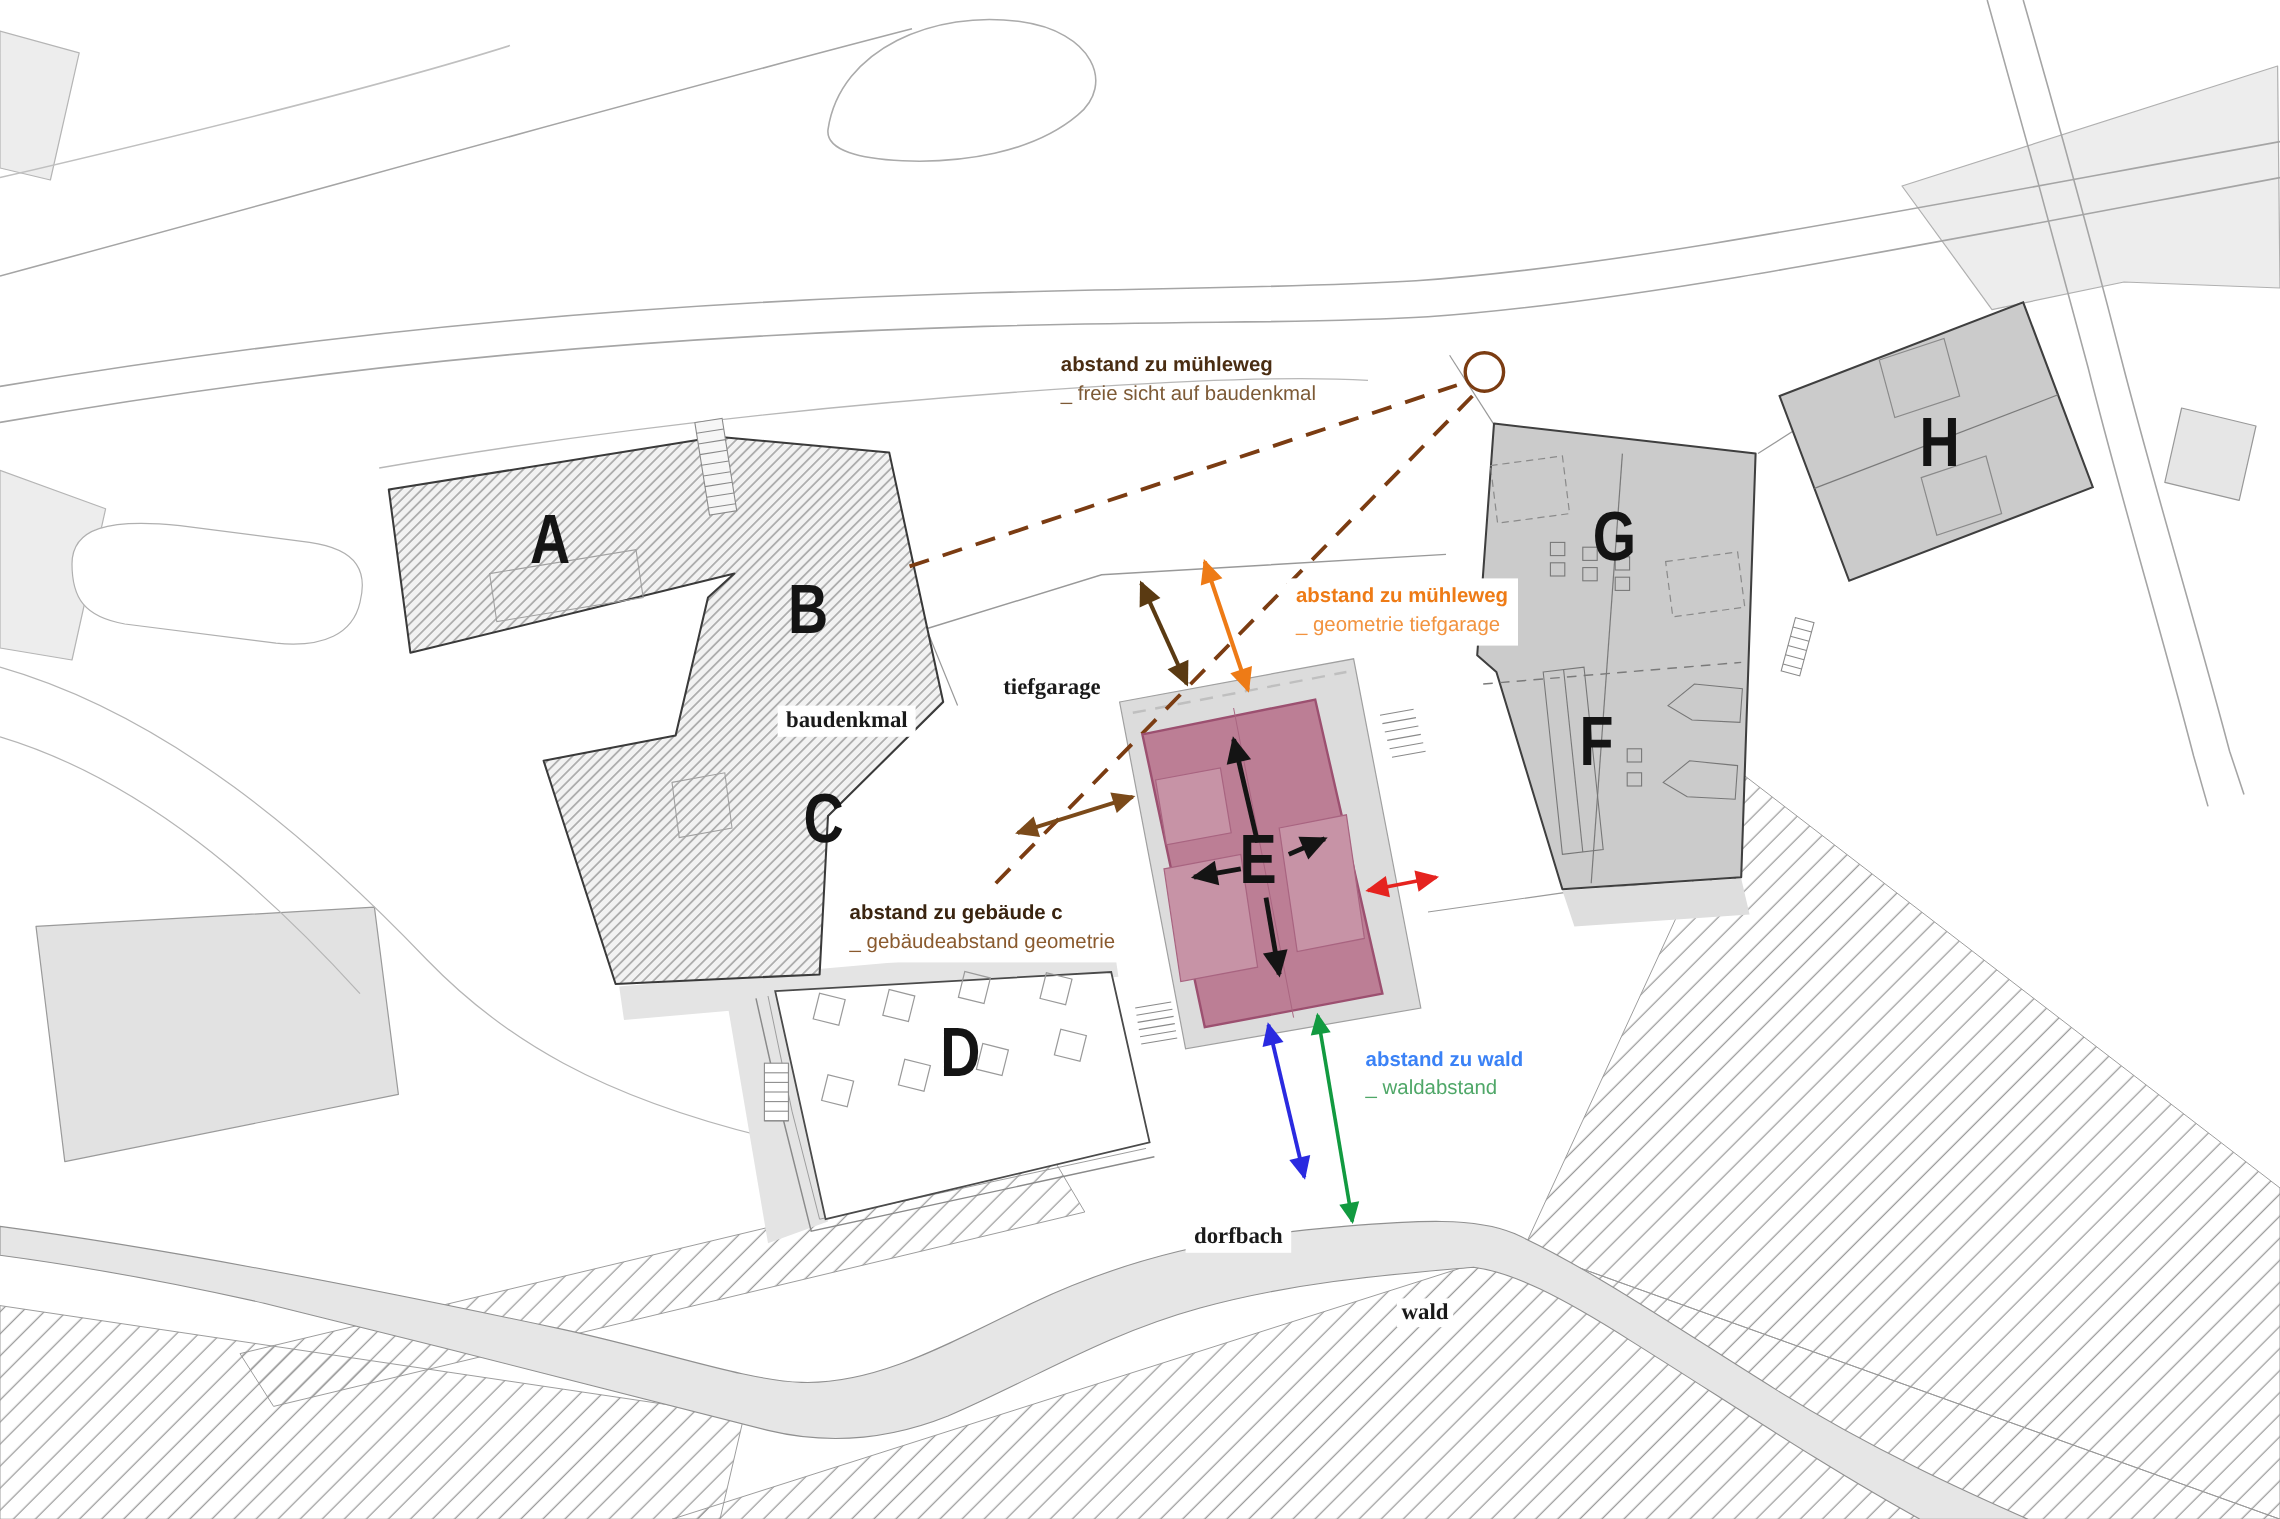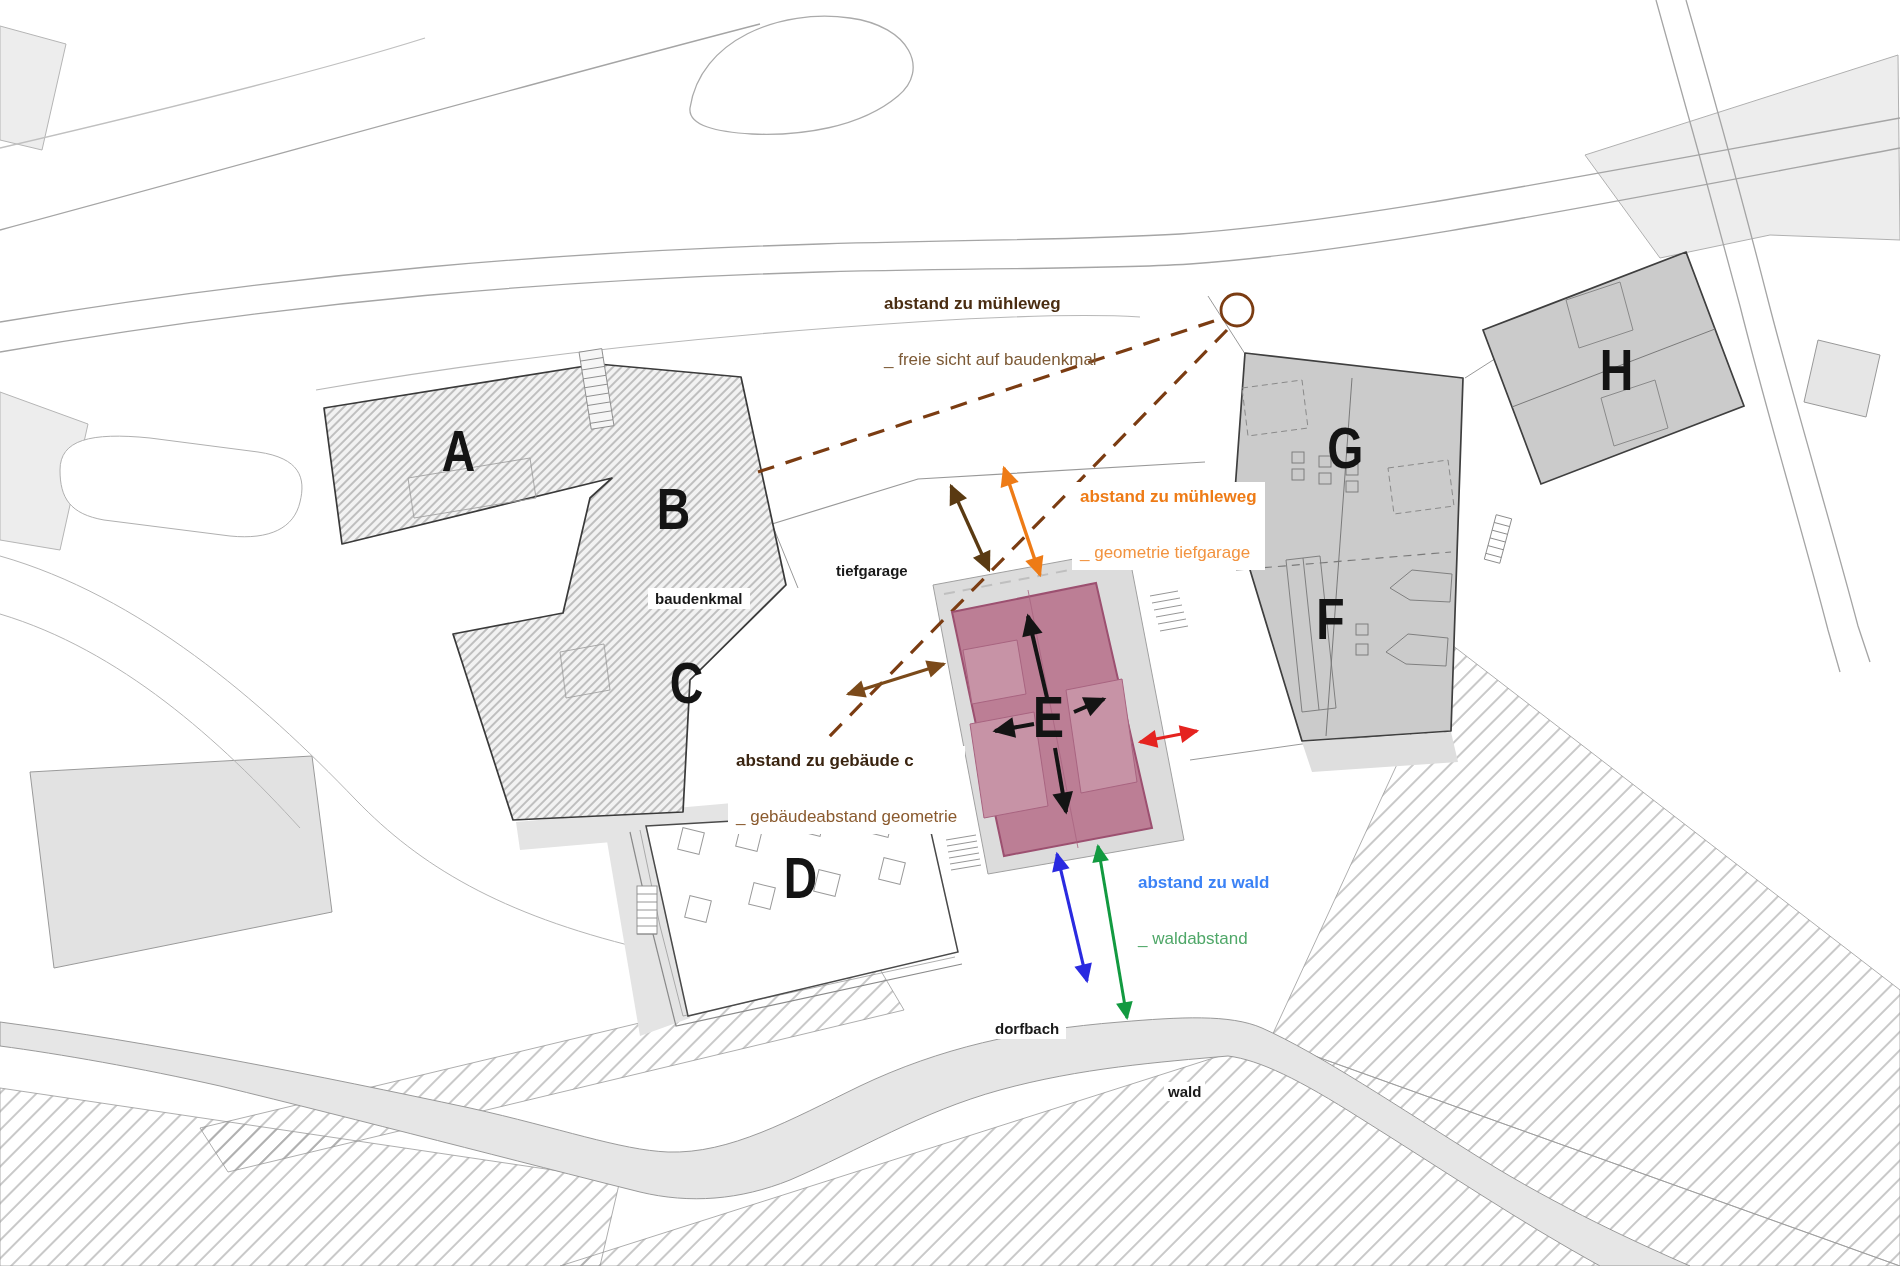--- a/index.html
+++ b/index.html
@@ -3,24 +3,24 @@
 <meta charset="utf-8">
 <style>
   html,body{margin:0;padding:0;background:#fff;width:1900px;height:1266px;overflow:hidden;
     font-family:"Liberation Sans", sans-serif;}
   .stage{position:relative;width:1900px;height:1266px;background:#fff;}
   .stage svg{position:absolute;left:0;top:0;}
   .bl{position:absolute;font-weight:700;font-size:58px;color:#141414;
       transform:translate(-50%,-50%) scaleX(.8);letter-spacing:-1px;}
   .ann{position:absolute;background:#fff;padding:3px 8px 5px;line-height:1.4;white-space:nowrap;}
   .ann .t{font-weight:700;font-size:17px;}
-  .ann .s{font-weight:400;font-size:17px;margin-top:32px;}
+  .ann .s{font-weight:400;font-size:17px;}
   .nobg{background:transparent;padding:0;}
-  .area{position:absolute;font-weight:700;font-size:15px;color:#1a1a1a;background:#fff;
-        padding:2px 7px;white-space:nowrap;}
+  .area{position:absolute;font-weight:700;font-size:19px;color:#1a1a1a;background:#fff;
+        padding:2px 7px;white-space:nowrap;font-family:Liberation Serif, serif;}
   .area.nobg{background:transparent;padding:0;}
   
   .a0 .t{color:#4a2d12}.a0 .s{color:#7d5a36}
   .a1 .t{color:#ee7b16}.a1 .s{color:#f2933f}
   .a2 .t{color:#1a1a1a}.a2 .s{color:#5a5a5a}
   .a3 .t{color:#3a2410}.a3 .s{color:#8a5a2e}
   .a4 .t{color:#d81f1b}.a4 .s{color:#ef423c}
   .a5 .t{color:#2020d8}.a5 .s{color:#5b5bf0}
   .a6 .t{color:#3b82f6}.a6 .s{color:#4fa768}
 </style>
@@ -256,21 +256,21 @@
 <div class="area" style="left:1164px;top:1082px;padding:1px 4px">wald</div>
 
 <div class="ann nobg a0" style="left:884px;top:292px">
   <div class="t">abstand zu mühleweg</div>
   <div class="s">_ freie sicht auf baudenkmal</div>
 </div>
 <div class="ann a1" style="left:1072px;top:482px">
   <div class="t">abstand zu mühleweg</div>
   <div class="s">_ geometrie tiefgarage</div>
 </div>
-<div class="ann a3" style="left:728px;top:746px">
+<div class="ann a3" style="left:700px;top:746px">
   <div class="t">abstand zu gebäude c</div>
   <div class="s">_ gebäudeabstand geometrie</div>
 </div>
 <div class="ann a6" style="left:1130px;top:868px">
   <div class="t">abstand zu wald</div>
   <div class="s">_ waldabstand</div>
 </div>
 
 </div>
 

